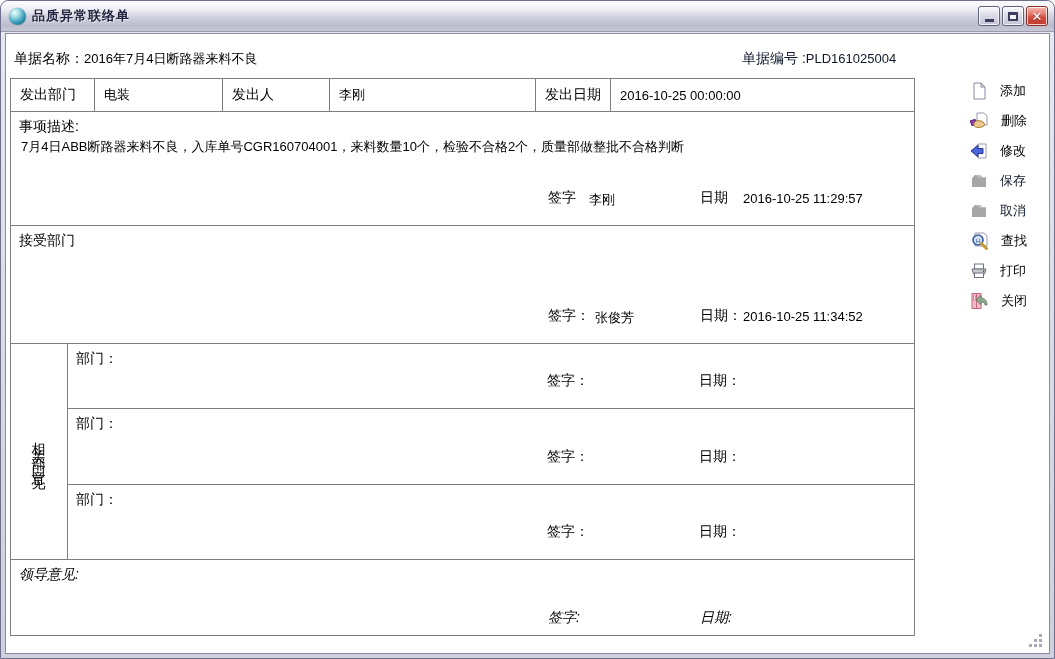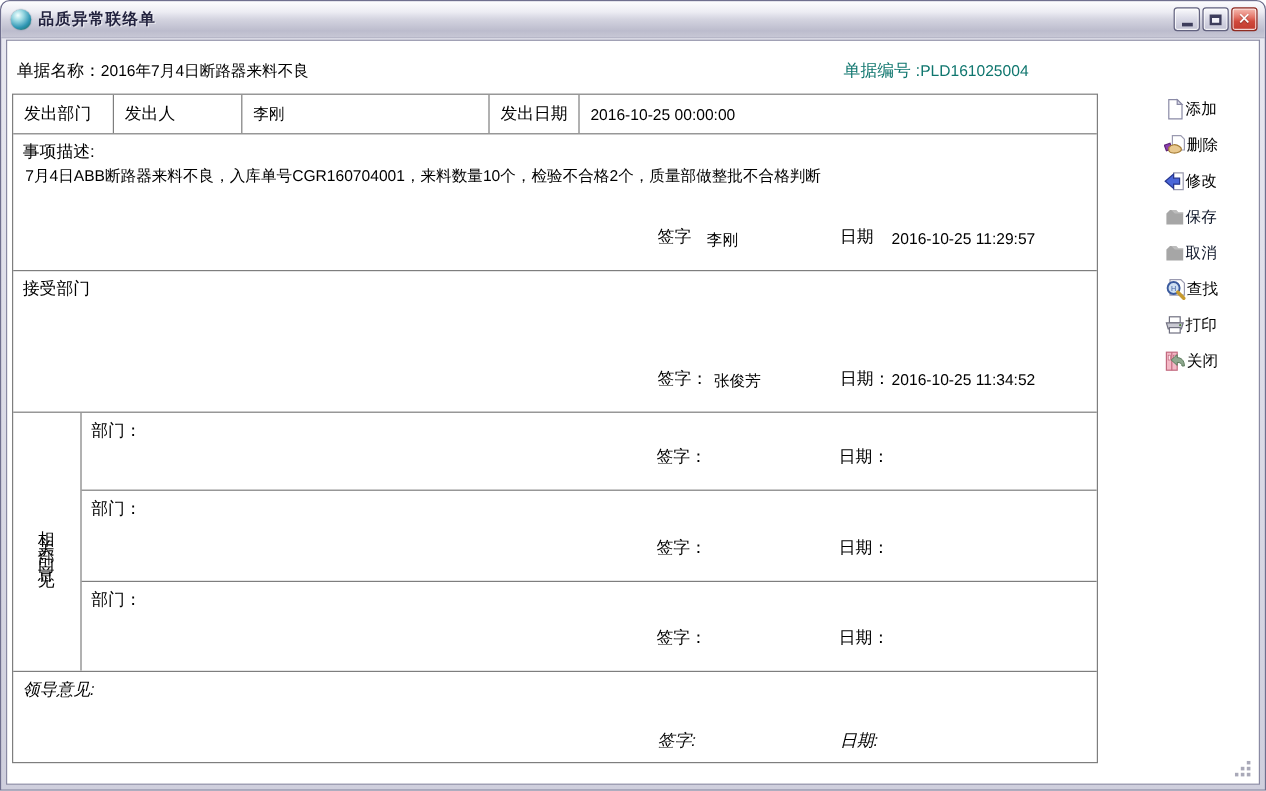--- a/index.html
+++ b/index.html
@@ -45,21 +45,21 @@
     text-shadow:0 1px 1px rgba(0,0,0,.35);
   }
 
   
   .content{
     position:absolute; left:4px; top:32px; right:4px; bottom:4px;
     background:#ffffff; border:1px solid #8a8aa3;
   }
   .doc-name{ position:absolute; left:8px; top:16px; font-size:14px; color:#000; }
   .doc-name .val{ font-size:13px; }
-  .doc-no{ position:absolute; left:697px; top:16px; font-size:14px; color:#0f766e; }
+  .doc-no{ position:absolute; left:736px; top:16px; font-size:14px; color:#0f172a; }
   .doc-no .val{ font-size:13px; }
 
   
   .tbl{
     position:absolute; left:4px; top:44px; width:905px; height:558px;
     border:1px solid #7e7e7e; background:#fff; font-size:14px; color:#000;
   }
   .row{ position:relative; border-bottom:1px solid #7e7e7e; overflow:hidden; }
   .row:last-child{ border-bottom:none; }
   .r1{ height:33px; display:flex; }
@@ -86,21 +86,21 @@
   .subrow:last-child{ border-bottom:none; }
   .sr1{ height:65px; } .sr2{ height:77px; } .sr3{ height:74px; }
   .dept-label{ position:absolute; left:8px; top:6px; font-size:14px; }
   .subrow .sig1{ left:479px; } .subrow .sig2{ left:631px; }
 
   .r5{ height:75px;font-style:italic; }
 
   
   .sidebar{ position:absolute; left:962px; top:42px; width:82px; }
   .tool{
-    height:30px; display:flex; align-items:center; gap:0; cursor:pointer; padding-left:2px;text-align:right;
+    height:30px; display:flex; align-items:center; gap:12px; cursor:pointer; padding-left:2px;text-align:right;
   }
   .tool .lbl{ font-size:13px; color:#000; }
   .tool.disabled .lbl{ color:#0f172a; cursor:default; }
   .tool svg{ flex:0 0 auto; }
 
   .grip{ position:absolute; right:6px; bottom:5px; }
 </style>
 </head>
 <body>
 
@@ -124,20 +124,21 @@
 
   <div class="content">
 
     <div class="doc-name"><span>单据名称：</span><span class="val">2016年7月4日断路器来料不良</span></div>
     <div class="doc-no"><span>单据编号 :</span><span class="val">PLD161025004</span></div>
 
     <div class="tbl">
 
       <div class="row r1">
         <div class="cell w1 c-lab">发出部门</div>
+        <div class="cell w2 c-val">电装</div>
         <div class="cell w3 c-lab">发出人</div>
         <div class="cell w4 c-val">李刚</div>
         <div class="cell w5 c-lab">发出日期</div>
         <div class="cell w6 c-val">2016-10-25 00:00:00</div>
       </div>
 
       <div class="row r2">
         <div class="sec-label">事项描述:</div>
         <div class="sec-text">7月4日ABB断路器来料不良，入库单号CGR160704001，来料数量10个，检验不合格2个，质量部做整批不合格判断</div>
         <div class="sigline">

